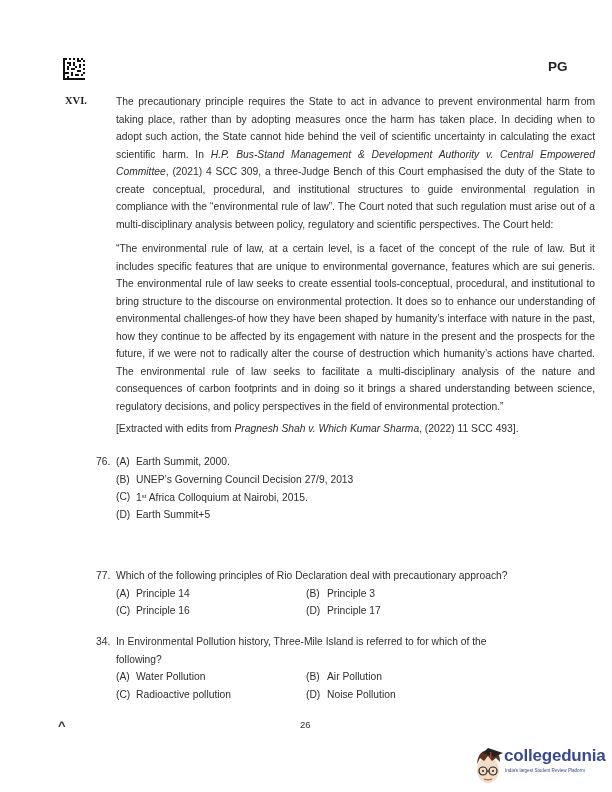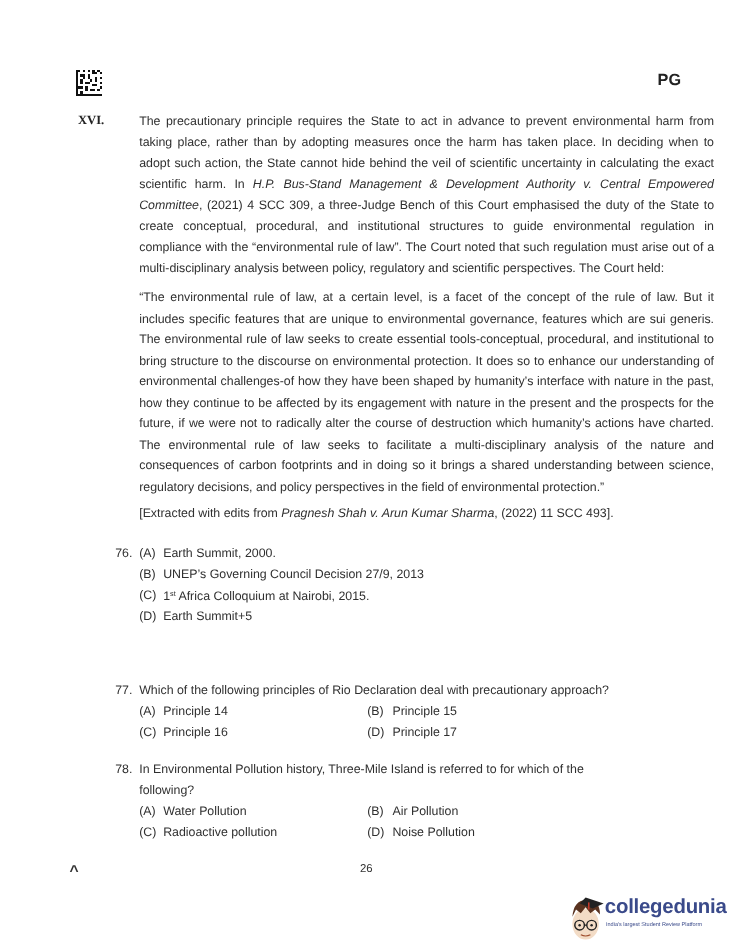--- a/index.html
+++ b/index.html
@@ -82,21 +82,21 @@
 
 <div class="abs para p1">
   <p><span>The precautionary principle requires the State to act in advance to prevent environmental harm from taking place, rather than by adopting measures once the harm has taken place. In deciding when to adopt such action, the State cannot hide behind the veil of scientific uncertainty in calculating the exact scientific harm. In </span><i>H.P. Bus-Stand Management &amp; Development Authority v. Central Empowered Committee</i><span>, (2021) 4 SCC 309, a three-Judge Bench of this Court emphasised the duty of the State to create conceptual, procedural, and institutional structures to guide environmental regulation in compliance with the “environmental rule of law”. The Court noted that such regulation must arise out of a multi-disciplinary analysis between policy, regulatory and scientific perspectives. The Court held:</span></p>
 </div>
 
 <div class="abs para p2">
   <p>“The environmental rule of law, at a certain level, is a facet of the concept of the rule of law. But it includes specific features that are unique to environmental governance, features which are sui generis. The environmental rule of law seeks to create essential tools-conceptual, procedural, and institutional to bring structure to the discourse on environmental protection. It does so to enhance our understanding of environmental challenges-of how they have been shaped by humanity’s interface with nature in the past, how they continue to be affected by its engagement with nature in the present and the prospects for the future, if we were not to radically alter the course of destruction which humanity’s actions have charted. The environmental rule of law seeks to facilitate a multi-disciplinary analysis of the nature and consequences of carbon footprints and in doing so it brings a shared understanding between science, regulatory decisions, and policy perspectives in the field of environmental protection.”</p>
 </div>
 
 <div class="abs para p3" style="text-align:left;">
-  <span>[Extracted with edits from </span><i>Pragnesh Shah v. Arun Kumar Sharma</i><span>, (2022) 11 SCC 493].</span>
+  <span>[Extracted with edits from </span><i>Pragnesh Shah v. Which Kumar Sharma</i><span>, (2022) 11 SCC 493].</span>
 </div>
 
 <div class="abs q" style="top:453px;">
   <span class="num">76.</span>
   <div class="opt">
       <span class="ol">(A)</span>
       <span class="ot">Earth Summit, 2000.</span>
     </div>
   <div class="opt">
       <span class="ol">(B)</span>
@@ -112,32 +112,32 @@
     </div>
 </div>
 
 <div class="abs q" style="top:567px;">
   <span class="num">77.</span>
   <div class="qtext">Which of the following principles of Rio Declaration deal with precautionary approach?</div>
   <div class="opt2">
     <span class="ol">(A)</span>
       <span class="ot">Principle 14</span>
     <span class="ol2">(B)</span>
-      <span class="ot2">Principle 15</span>
+      <span class="ot2">Principle 3</span>
   </div>
   <div class="opt2">
     <span class="ol">(C)</span>
       <span class="ot">Principle 16</span>
     <span class="ol2">(D)</span>
       <span class="ot2">Principle 17</span>
   </div>
 </div>
 
 <div class="abs q" style="top:633px;">
-  <span class="num">78.</span>
+  <span class="num">34.</span>
   <div class="qtext" style="width:395px;">In Environmental Pollution history, Three-Mile Island is referred to for which of the following?</div>
   <div class="opt2">
     <span class="ol">(A)</span>
       <span class="ot">Water Pollution</span>
     <span class="ol2">(B)</span>
       <span class="ot2">Air Pollution</span>
   </div>
   <div class="opt2">
     <span class="ol">(C)</span>
       <span class="ot">Radioactive pollution</span>

